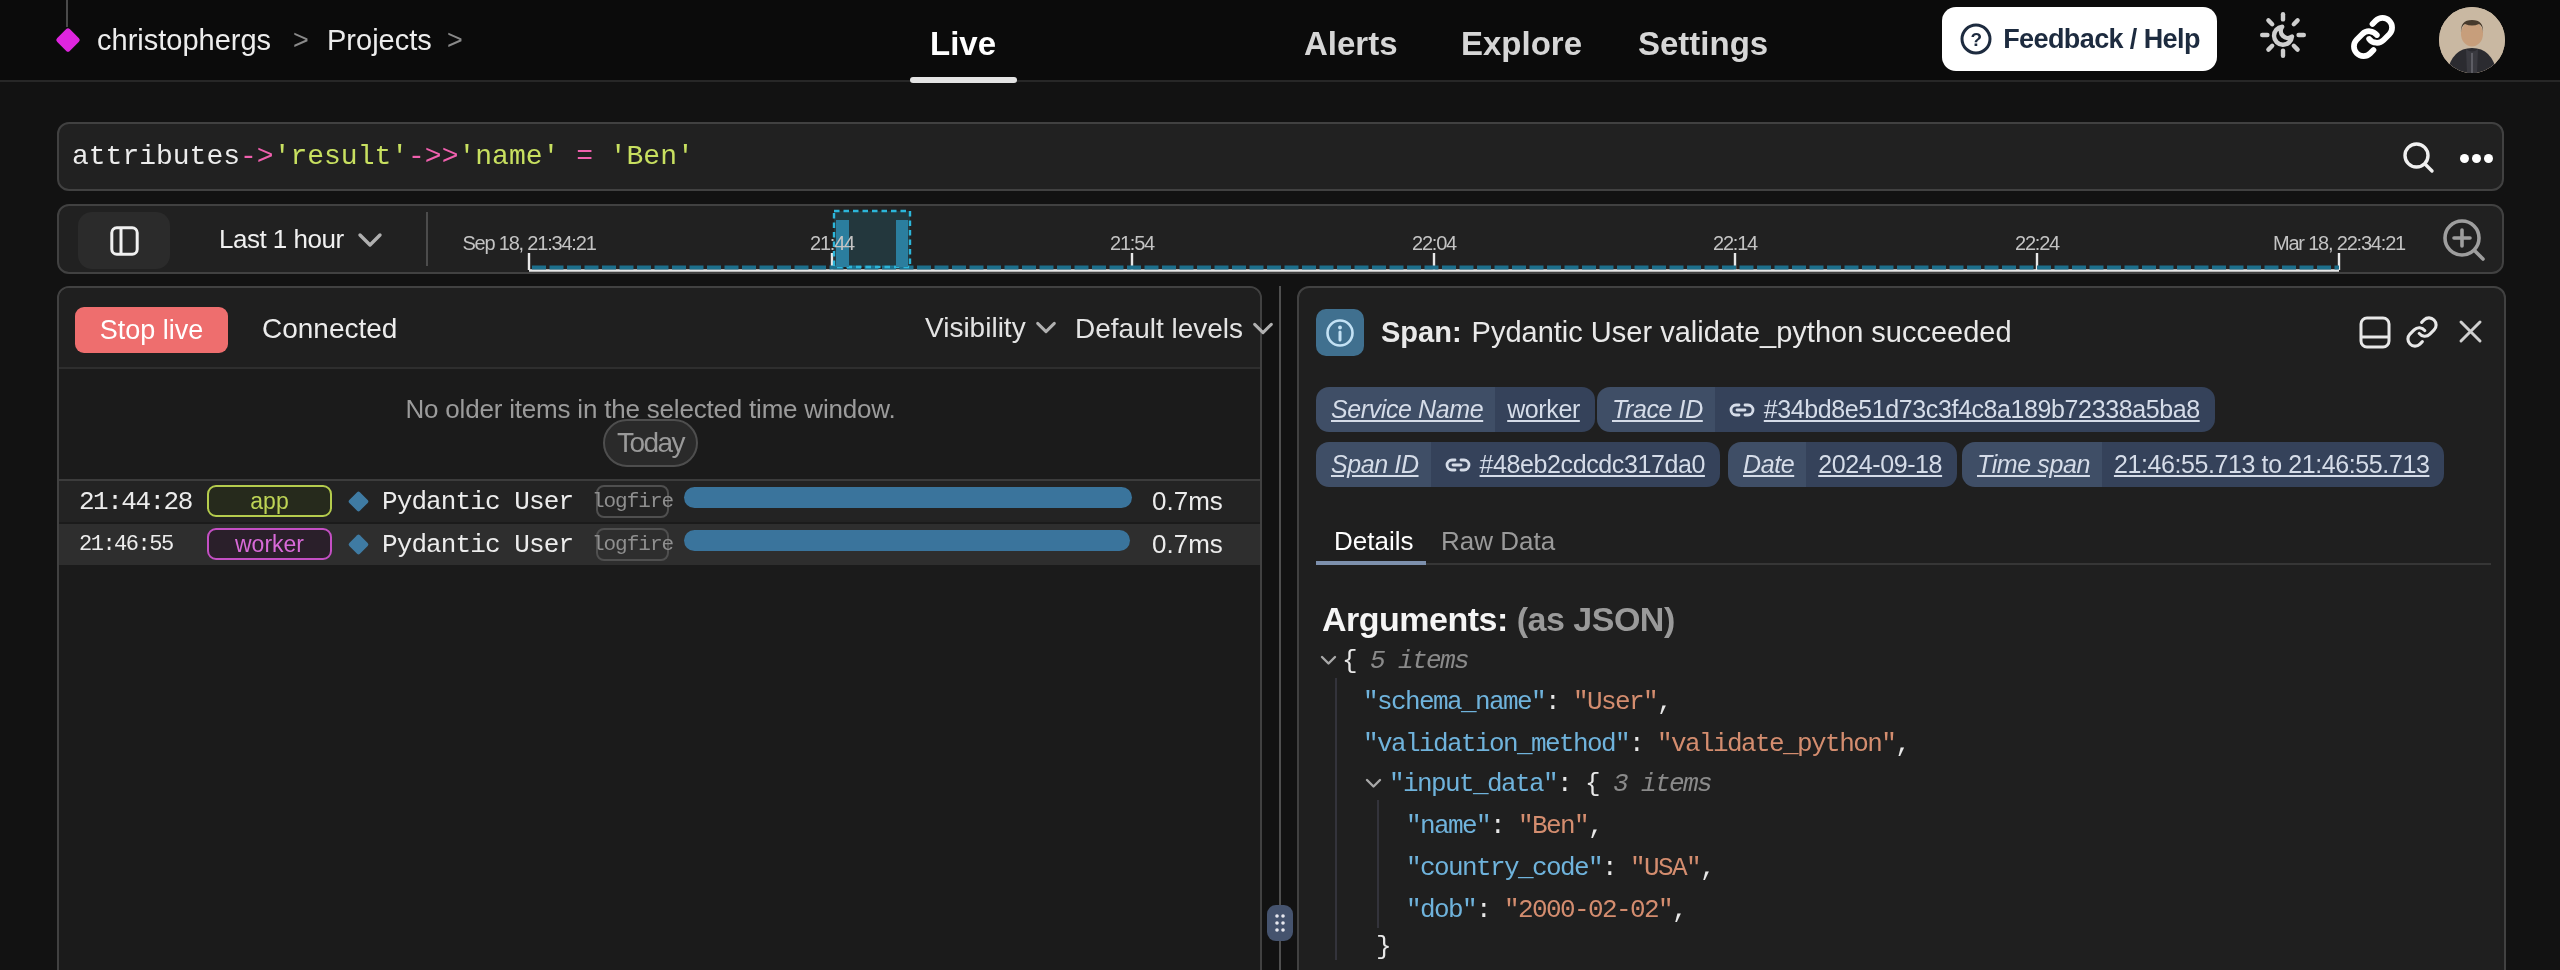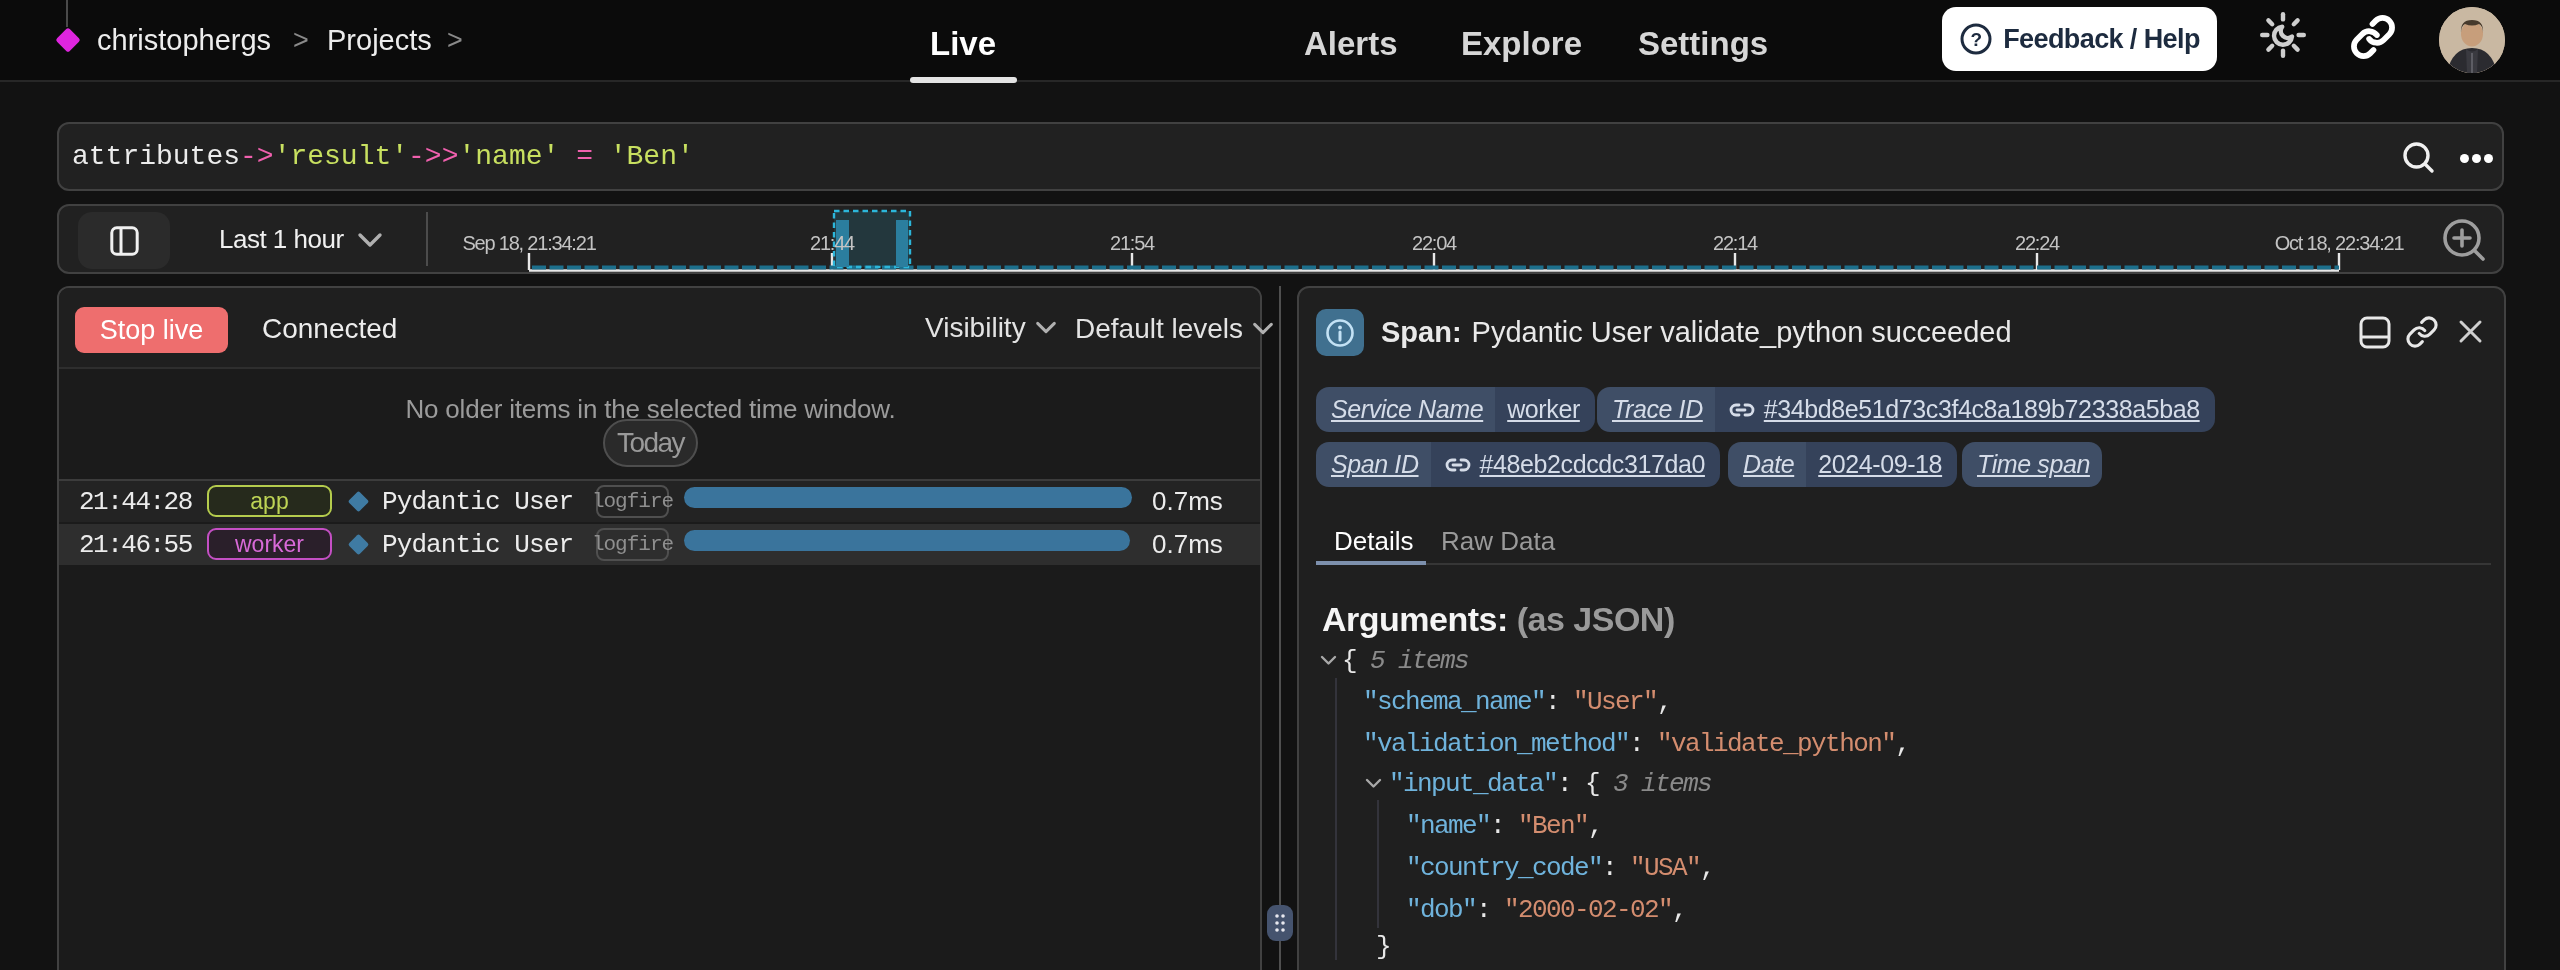--- a/index.html
+++ b/index.html
@@ -135,21 +135,21 @@
     <rect x="775" y="5" width="76" height="56" fill="rgba(42,155,188,0.18)" stroke="#2cb6da" stroke-width="2.4" stroke-dasharray="5.5 4"></rect>
     <rect x="777" y="14" width="13" height="47" fill="#2b7e9e"></rect>
     <rect x="837" y="14" width="12" height="47" fill="#2b7e9e"></rect>
   </svg>
   <div class="tlab" style="left:370px;">Sep 18, 21:34:21</div>
   <div class="tlab" style="left:673px;">21:44</div>
   <div class="tlab" style="left:973px;">21:54</div>
   <div class="tlab" style="left:1275px;">22:04</div>
   <div class="tlab" style="left:1576px;">22:14</div>
   <div class="tlab" style="left:1878px;">22:24</div>
-  <div class="tlab" style="left:2180px;">Oct 18, 22:34:21</div>
+  <div class="tlab" style="left:2180px;">Mar 18, 22:34:21</div>
   <svg class="abs" style="left:2384px;top:13px;" width="44" height="44" viewBox="0 0 44 44" fill="none" stroke="#9e9e9e" stroke-width="3.6" stroke-linecap="round">
     <circle cx="19" cy="19" r="17"></circle>
       <path d="M31.5 31.5l8.5 8.5"></path>
       <path d="M19 11v16M11 19h16"></path>
   </svg>
 </div>
 
 <div class="panel" style="left:57px;width:1205px;background:#1b1b1b;">
   <div class="abs" style="left:0;top:0;width:100%;height:81px;background:#1f1f1f;border-bottom:2px solid #2e2e2e;border-radius:10px 10px 0 0;"></div>
   <div class="abs" style="left:16px;top:19px;width:153px;height:46px;background:#ee6e6e;border-radius:9px;display:flex;align-items:center;justify-content:center;color:#ffffff;font-size:27px;">Stop live</div>
@@ -176,21 +176,21 @@
   <div class="abs" style="left:0;top:236px;width:100%;height:41px;background:#2e2e2e;"></div>
 
   <div class="abs mono" style="left:20px;top:193px;height:41px;display:flex;align-items:center;font-size:26px;letter-spacing:-1.5px;color:#ececec;">21:44:28</div>
   <div class="abs" style="left:148px;top:197px;width:125px;height:32px;border:2px solid #b5cc4d;border-radius:9px;background:#262a1c;display:flex;align-items:center;justify-content:center;color:#bdd355;font-size:23px;">app</div>
   <div class="abs" style="left:292px;top:206px;width:15px;height:15px;background:#3f7ba3;border-radius:2px;transform:rotate(45deg);"></div>
   <div class="abs mono" style="left:323px;top:193px;height:41px;display:flex;align-items:center;font-size:26px;letter-spacing:-0.9px;color:#ececec;">Pydantic User</div>
   <div class="abs mono" style="left:537px;top:197px;width:73px;height:33px;border:2px solid #4f4f4f;border-radius:8px;display:flex;align-items:center;justify-content:center;color:#8f8f8f;font-size:21px;letter-spacing:-1px;">logfire</div>
   <div class="abs" style="left:625px;top:199px;width:448px;height:21px;background:#3a749c;border-radius:11px;"></div>
   <div class="abs" style="left:1093px;top:193px;height:41px;display:flex;align-items:center;color:#ececec;font-size:26px;">0.7ms</div>
 
-  <div class="abs mono" style="left:20px;top:236px;height:41px;display:flex;align-items:center;font-size:26px;letter-spacing:-1.5px;color:#ececec;">21:46:55</div>
+  <div class="abs mono" style="left:20px;top:236px;height:41px;display:flex;align-items:center;font-size:22px;letter-spacing:-1.5px;color:#ececec;">21:46:55</div>
   <div class="abs" style="left:148px;top:240px;width:125px;height:32px;border:2px solid #c44fc4;border-radius:9px;background:#2a1f2a;display:flex;align-items:center;justify-content:center;color:#d86ad8;font-size:23px;">worker</div>
   <div class="abs" style="left:292px;top:249px;width:15px;height:15px;background:#3f7ba3;border-radius:2px;transform:rotate(45deg);"></div>
   <div class="abs mono" style="left:323px;top:236px;height:41px;display:flex;align-items:center;font-size:26px;letter-spacing:-0.9px;color:#ececec;">Pydantic User</div>
   <div class="abs mono" style="left:537px;top:240px;width:73px;height:33px;border:2px solid #4f4f4f;border-radius:8px;display:flex;align-items:center;justify-content:center;color:#8f8f8f;font-size:21px;letter-spacing:-1px;">logfire</div>
   <div class="abs" style="left:625px;top:242px;width:446px;height:21px;background:#3a749c;border-radius:11px;"></div>
   <div class="abs" style="left:1093px;top:236px;height:41px;display:flex;align-items:center;color:#ececec;font-size:26px;">0.7ms</div>
 </div>
 
 <div class="abs" style="left:1279px;top:286px;width:2px;height:684px;background:#4f4f4f;"></div>
 <div class="abs" style="left:1267px;top:905px;width:26px;height:36px;background:#45536e;border-radius:9px;display:flex;align-items:center;justify-content:center;">
@@ -246,20 +246,21 @@
           <path d="M18 6h3a5 5 0 0 1 0 10h-3"></path>
           <path d="M10 11h8"></path>
         </svg>#48eb2cdcdc317da0</span>
     </div>
   <div class="abs pill" style="left:429px;top:154px;">
       <span class="pl">Date</span>
       <span class="pv">2024-09-18</span>
     </div>
   <div class="abs pill" style="left:663px;top:154px;">
       <span class="pl">Time span</span>
+      <span class="pv">21:46:55.713 to 21:46:55.713</span>
     </div>
 
   <div class="abs" style="left:17px;top:231px;width:1175px;height:46px;border-bottom:2px solid #363636;"></div>
   <div class="abs" style="left:35px;top:231px;height:44px;display:flex;align-items:center;font-size:26px;color:#ffffff;">Details</div>
   <div class="abs" style="left:17px;top:273px;width:110px;height:4px;background:#7d90ad;"></div>
   <div class="abs" style="left:142px;top:231px;height:44px;display:flex;align-items:center;font-size:26px;color:#9a9a9a;">Raw Data</div>
 
   <div class="abs" style="left:23px;top:312px;font-size:34px;font-weight:700;color:#f5f5f5;letter-spacing:-0.5px;">Arguments: <span style="color:#9a9a9a;">(as JSON)</span></div>
 
   <div class="abs" style="left:36px;top:390px;width:2px;height:282px;background:#33333b;"></div>

